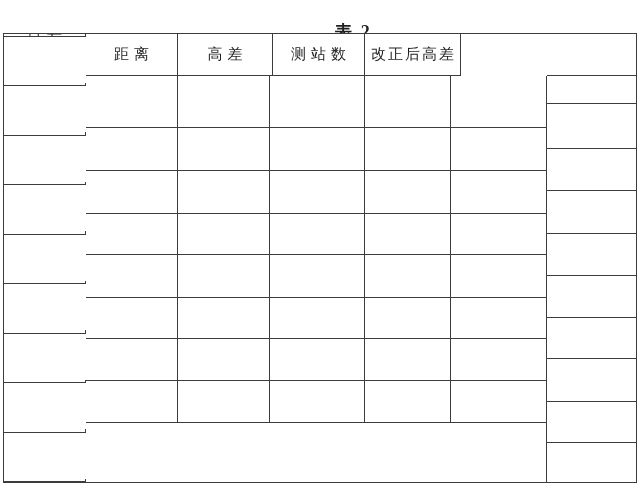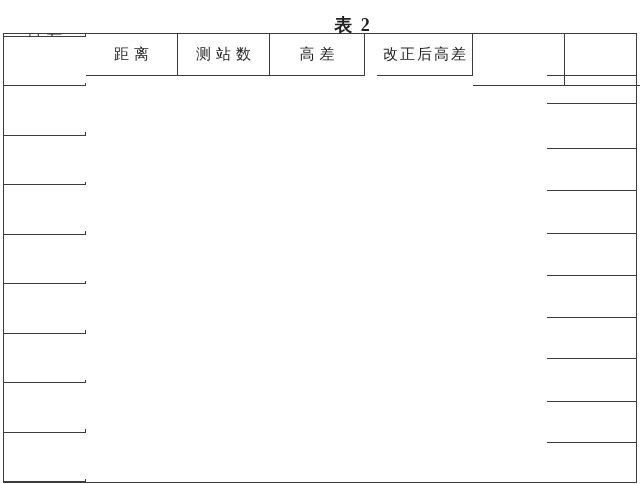--- a/index.html
+++ b/index.html
@@ -8,21 +8,21 @@
     --bg:#ffffff;
   }
   html,body{margin:0;padding:0;}
   body{
     width:640px;height:484px;position:relative;background:var(--bg);
     font-family:"Liberation Serif","DejaVu Serif",serif;
     color:var(--txt);overflow:hidden;
   }
   
   .title-bar{
-    position:absolute;left:0;top:12px;width:640px;height:26px;
+    position:absolute;left:0;top:19px;width:640px;height:26px;
     display:flex;justify-content:center;align-items:center;
     box-sizing:border-box;padding-left:66px;
   }
   .title-bar .tno{
     font-size:18px;font-weight:bold;letter-spacing:2px;white-space:nowrap;
   }
   .title-bar .tcap{
     font-size:18px;font-weight:bold;letter-spacing:3px;white-space:nowrap;
     margin-left:30px;
   }
@@ -49,33 +49,33 @@
   .colL .cell:nth-child(3),.colR .cell:nth-child(3){height:45px;}
   .colL .cell:nth-child(4),.colR .cell:nth-child(4){height:42px;}
   .colL .cell:nth-child(5),.colR .cell:nth-child(5){height:43px;}
   .colL .cell:nth-child(6),.colR .cell:nth-child(6){height:42px;}
   .colL .cell:nth-child(7),.colR .cell:nth-child(7){height:42px;}
   .colL .cell:nth-child(8),.colR .cell:nth-child(8){height:41px;}
   .colL .cell:nth-child(9),.colR .cell:nth-child(9){height:43px;}
   .colL .cell:nth-child(10),.colR .cell:nth-child(10){height:41px;}
   .colL .cell:nth-child(11),.colR .cell:nth-child(11){flex:1;border-bottom:none;}
   
-  .mid{width:461px;display:flex;flex-direction:row;}
+  .mid{width:461px;display:flex;flex-direction:column;}
   .mrow{display:flex;flex-direction:row;}
   .mid .mrow:nth-child(1){height:42px;}
   .mid .mrow:nth-child(2){height:52px;}
   .mid .mrow:nth-child(3){height:43px;}
   .mid .mrow:nth-child(4){height:43px;}
   .mid .mrow:nth-child(5){height:41px;}
   .mid .mrow:nth-child(6){height:43px;}
   .mid .mrow:nth-child(7){height:41px;}
   .mid .mrow:nth-child(8){height:42px;}
   .mid .mrow:nth-child(9){height:42px;}
   .mrow .cell{height:100%;}
-  .c1{width:92px;} .c2{width:92px;} .c3{width:95px;} .c4{width:86px;} .c5{width:96px;margin-left:12px;}
+  .c1{width:92px;} .c2{width:92px;} .c3{width:95px;} .c4{width:86px;} .c5{width:96px;}
   .merged{
     flex:1;box-sizing:border-box;border-right:1px solid var(--line);
   }
   .tight{letter-spacing:2px;text-indent:2px;}
   .aux{font-size:14px;letter-spacing:2px;text-indent:2px;}
 </style>
 </head>
 <body>
 
 <div class="title-bar">
@@ -93,22 +93,22 @@
     <div class="cell"></div>
     <div class="cell"></div>
     <div class="cell"></div>
     <div class="cell"></div>
     <div class="cell"></div>
   </div>
 
   <div class="mid">
     <div class="mrow">
       <div class="cell c1">距离</div>
+      <div class="cell c3">高差</div>
       <div class="cell c2">测站数</div>
-      <div class="cell c3">高差</div>
       <div class="cell c5 tight">改正后高差</div>
     </div>
     <div class="mrow">
       <div class="cell c1"></div>
       <div class="cell c2"></div>
       <div class="cell c3"></div>
       <div class="cell c4"></div>
       <div class="cell c5"></div>
     </div>
     <div class="mrow">

